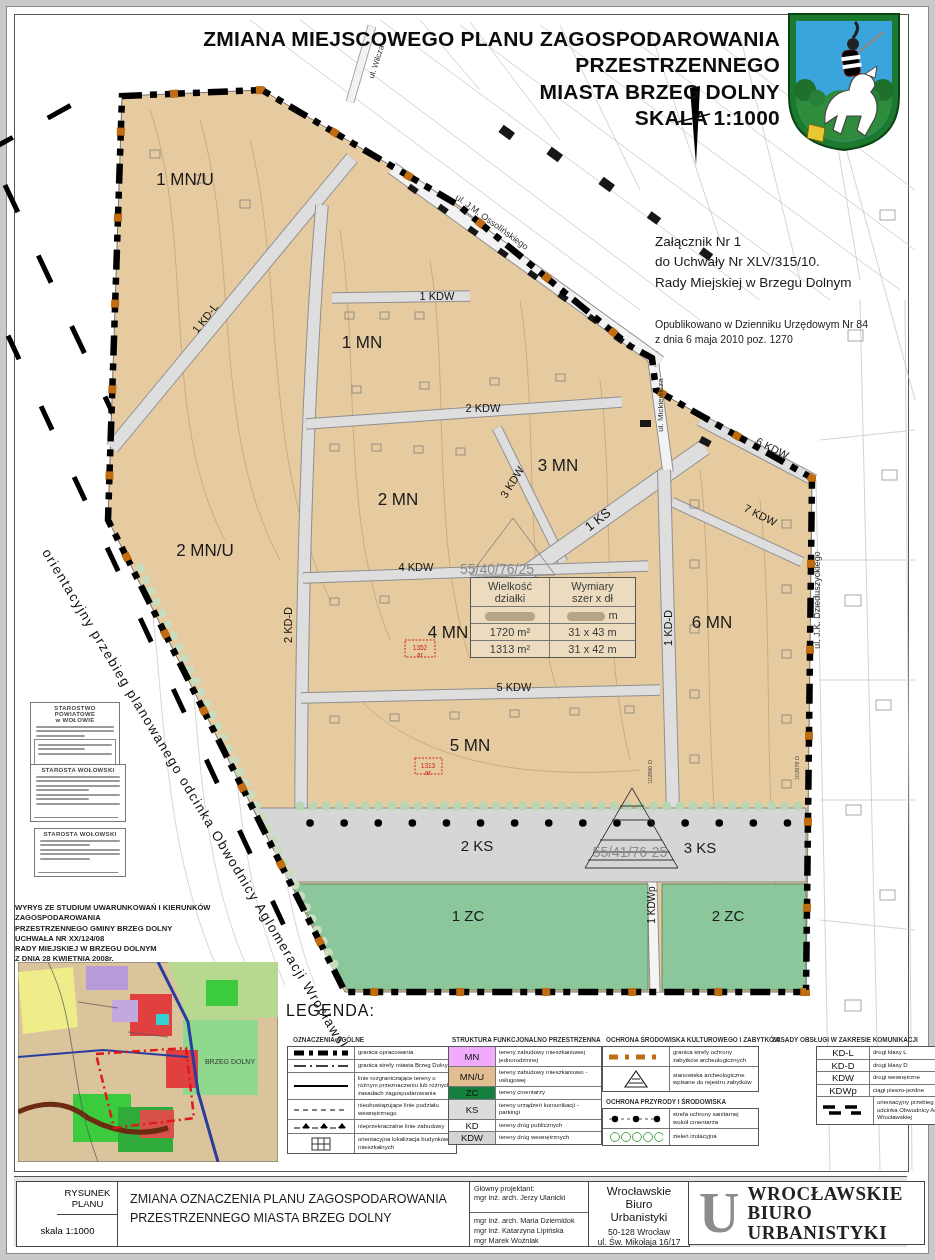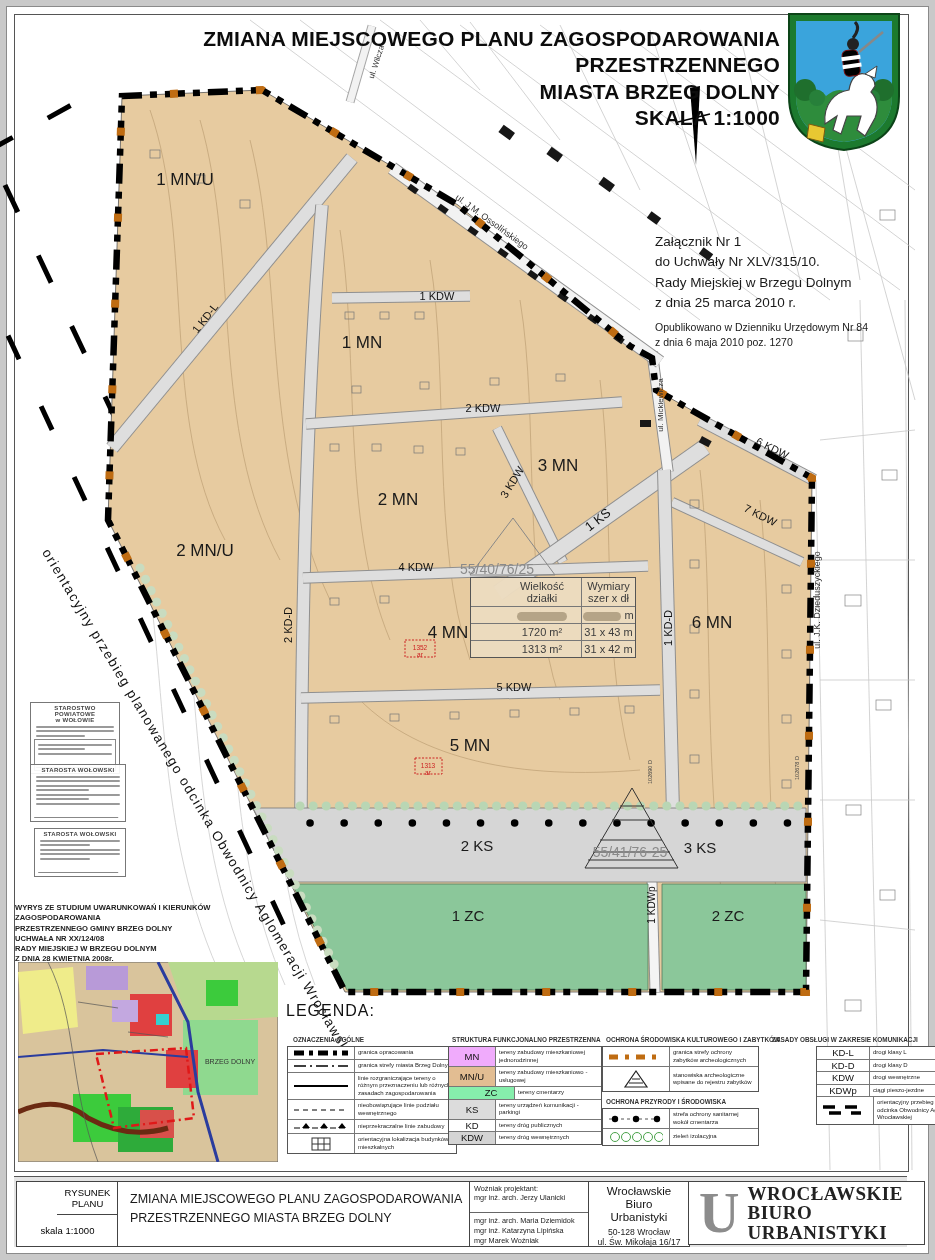--- a/index.html
+++ b/index.html
@@ -6,26 +6,26 @@
   .page{position:relative;width:935px;height:1260px;background:#c9c9c9;overflow:hidden;}
   .sheet{position:absolute;left:6px;top:6px;width:921px;height:1246px;background:#ffffff;border:1.5px solid #8a8a8a;}
   .inner-frame{position:absolute;left:14px;top:14px;width:893px;height:1156px;border:1.2px solid #555;background:transparent;pointer-events:none;}
   #mapsvg{position:absolute;left:0;top:0;z-index:1;}
   .overlay{position:absolute;z-index:3;}
   
   .title-block{left:28px;top:26px;width:752px;text-align:right;font-weight:bold;font-size:21px;line-height:1.25;color:#0c0c0c;letter-spacing:.2px;}
   
   .annex{left:655px;top:232px;width:262px;color:#1a1a1a;}
   .annex .big{font-size:13.5px;line-height:1.5;}
-  .annex .small{font-size:10.5px;line-height:1.45;margin-top:7px;}
+  .annex .small{font-size:10.5px;line-height:1.45;margin-top:24px;}
   
   .ptable{left:470px;top:577px;width:164px;background:rgba(236,220,192,.96);border:1.2px solid #555;z-index:4;font-size:11px;color:#3c3c3c;}
   .ptable .row{display:flex;border-top:1px solid #777;}
   .ptable .row.head{border-top:none;}
-  .ptable .c1{width:78px;text-align:center;border-right:1px solid #777;padding:2px 0;margin-left:32px;}
+  .ptable .c1{width:78px;text-align:center;border-right:1px solid #777;padding:2px 0;}
   .ptable .c2{flex:1;text-align:center;padding:2px 0;}
   .blob{display:inline-block;width:50px;height:9px;background:#b5a487;border-radius:5px;vertical-align:middle;}
   
   .bypass-note{left:52px;top:546px;transform:rotate(59deg);transform-origin:0 0;font-size:13.5px;letter-spacing:1.5px;color:#111;white-space:nowrap;z-index:2;}
   
   .stamp{position:absolute;background:rgba(255,255,255,.92);border:1px solid #777;color:#555;z-index:3;padding:2px 3px;}
   .stamp .st{font-size:6px;font-weight:bold;text-align:center;color:#444;letter-spacing:.3px;}
   .bar{height:2px;background:#9a9a9a;margin:2.5px 2px;border-radius:1px;}
   .bar.short{width:60%;}
   .sig{height:10px;margin:1px 2px;border-bottom:1px solid #888;transform:skewX(-20deg);}
@@ -329,21 +329,20 @@
   <path d="M66,26 q8,-10 2,-16" stroke="#222" stroke-width="3" fill="none"></path>
   <line x1="72" y1="40" x2="96" y2="20" stroke="#888" stroke-width="2.5"></line>
   <path d="M22,112 l16,4 l-2,14 l-16,-4 Z" fill="#e8c832" stroke="#7a5a10" stroke-width="1"></path>
 </svg>
 
 <div class="overlay annex">
   <div class="big">
     <div>Załącznik Nr 1</div>
     <div>do Uchwały  Nr  XLV/315/10.</div>
     <div>Rady Miejskiej w Brzegu Dolnym</div>
-    <div>z dnia 25  marca 2010 r.</div>
   </div>
   <div class="small">
     <div>Opublikowano w Dzienniku Urzędowym Nr 84</div>
     <div>z dnia 6 maja 2010 poz. 1270</div>
   </div>
 </div>
 
 <div class="overlay bypass-note">orientacyjny przebieg planowanego odcinka Obwodnicy Aglomeracji Wrocławskiej</div>
 
 <div class="overlay ptable">
@@ -497,21 +496,21 @@
 <div class="lg-box" style="left:448px;top:1046px;width:152px;">
   <div class="lg-row">
     <span class="lg-code" style="background:#f0abfc;">MN</span>
     <span class="lg-txt">tereny zabudowy mieszkaniowej jednorodzinnej</span>
   </div>
   <div class="lg-row">
     <span class="lg-code" style="background:#e2bd92;">MN/U</span>
     <span class="lg-txt">tereny zabudowy mieszkaniowo - usługowej</span>
   </div>
   <div class="lg-row">
-    <span class="lg-code" style="background:#86efac;padding-left:19px;">ZC</span>
+    <span class="lg-code" style="background:#15803d;">ZC</span>
     <span class="lg-txt">tereny cmentarzy</span>
   </div>
   <div class="lg-row">
     <span class="lg-code" style="background:#dcdcdc;">KS</span>
     <span class="lg-txt">tereny urządzeń komunikacji - parkingi</span>
   </div>
   <div class="lg-row">
     <span class="lg-code" style="background:#ffffff;">KD</span>
     <span class="lg-txt">tereny dróg publicznych</span>
   </div>
@@ -600,27 +599,27 @@
   </div>
 </div>
 
 <div class="footer-strip"></div>
 <div class="fbox overlay" style="left:16px;top:1181px;width:101px;height:64px;">
   <div class="fcell" style="height:32px;border-bottom:1px solid #444;font-size:9.5px;margin-left:40px;">RYSUNEK PLANU</div>
   <div class="fcell" style="height:30px;font-size:9.5px;">skala 1:1000</div>
 </div>
 <div class="fbox overlay" style="left:117px;top:1181px;width:352px;height:64px;">
   <div style="padding:8px 0 0 12px;font-size:12.5px;color:#1a1a1a;line-height:1.5;">
-    <div>ZMIANA MIEJSCOWEGO PLANU ZAGOSPODAROWANIA</div>
+    <div>ZMIANA OZNACZENIA PLANU ZAGOSPODAROWANIA</div>
     <div>PRZESTRZENNEGO MIASTA BRZEG DOLNY</div>
   </div>
 </div>
 <div class="fbox overlay" style="left:469px;top:1181px;width:119px;height:64px;">
   <div style="padding:2px 4px;font-size:7.3px;color:#222;line-height:1.3;border-bottom:1px solid #666;height:26px;">
-    <div>Woźniak projektant:</div>
+    <div>Główny projektant:</div>
     <div>mgr inż. arch. Jerzy Ulanicki</div>
   </div>
   <div style="padding:3px 4px;font-size:7.3px;color:#222;line-height:1.35;">
     <div>mgr inż. arch. Maria Dziemidok</div>
     <div>mgr inż. Katarzyna Lipińska</div>
     <div>mgr Marek Woźniak</div>
   </div>
 </div>
 <div class="fbox overlay" style="left:588px;top:1181px;width:100px;height:64px;text-align:center;">
   <div style="font-size:11.5px;color:#111;line-height:1.15;padding-top:3px;">

